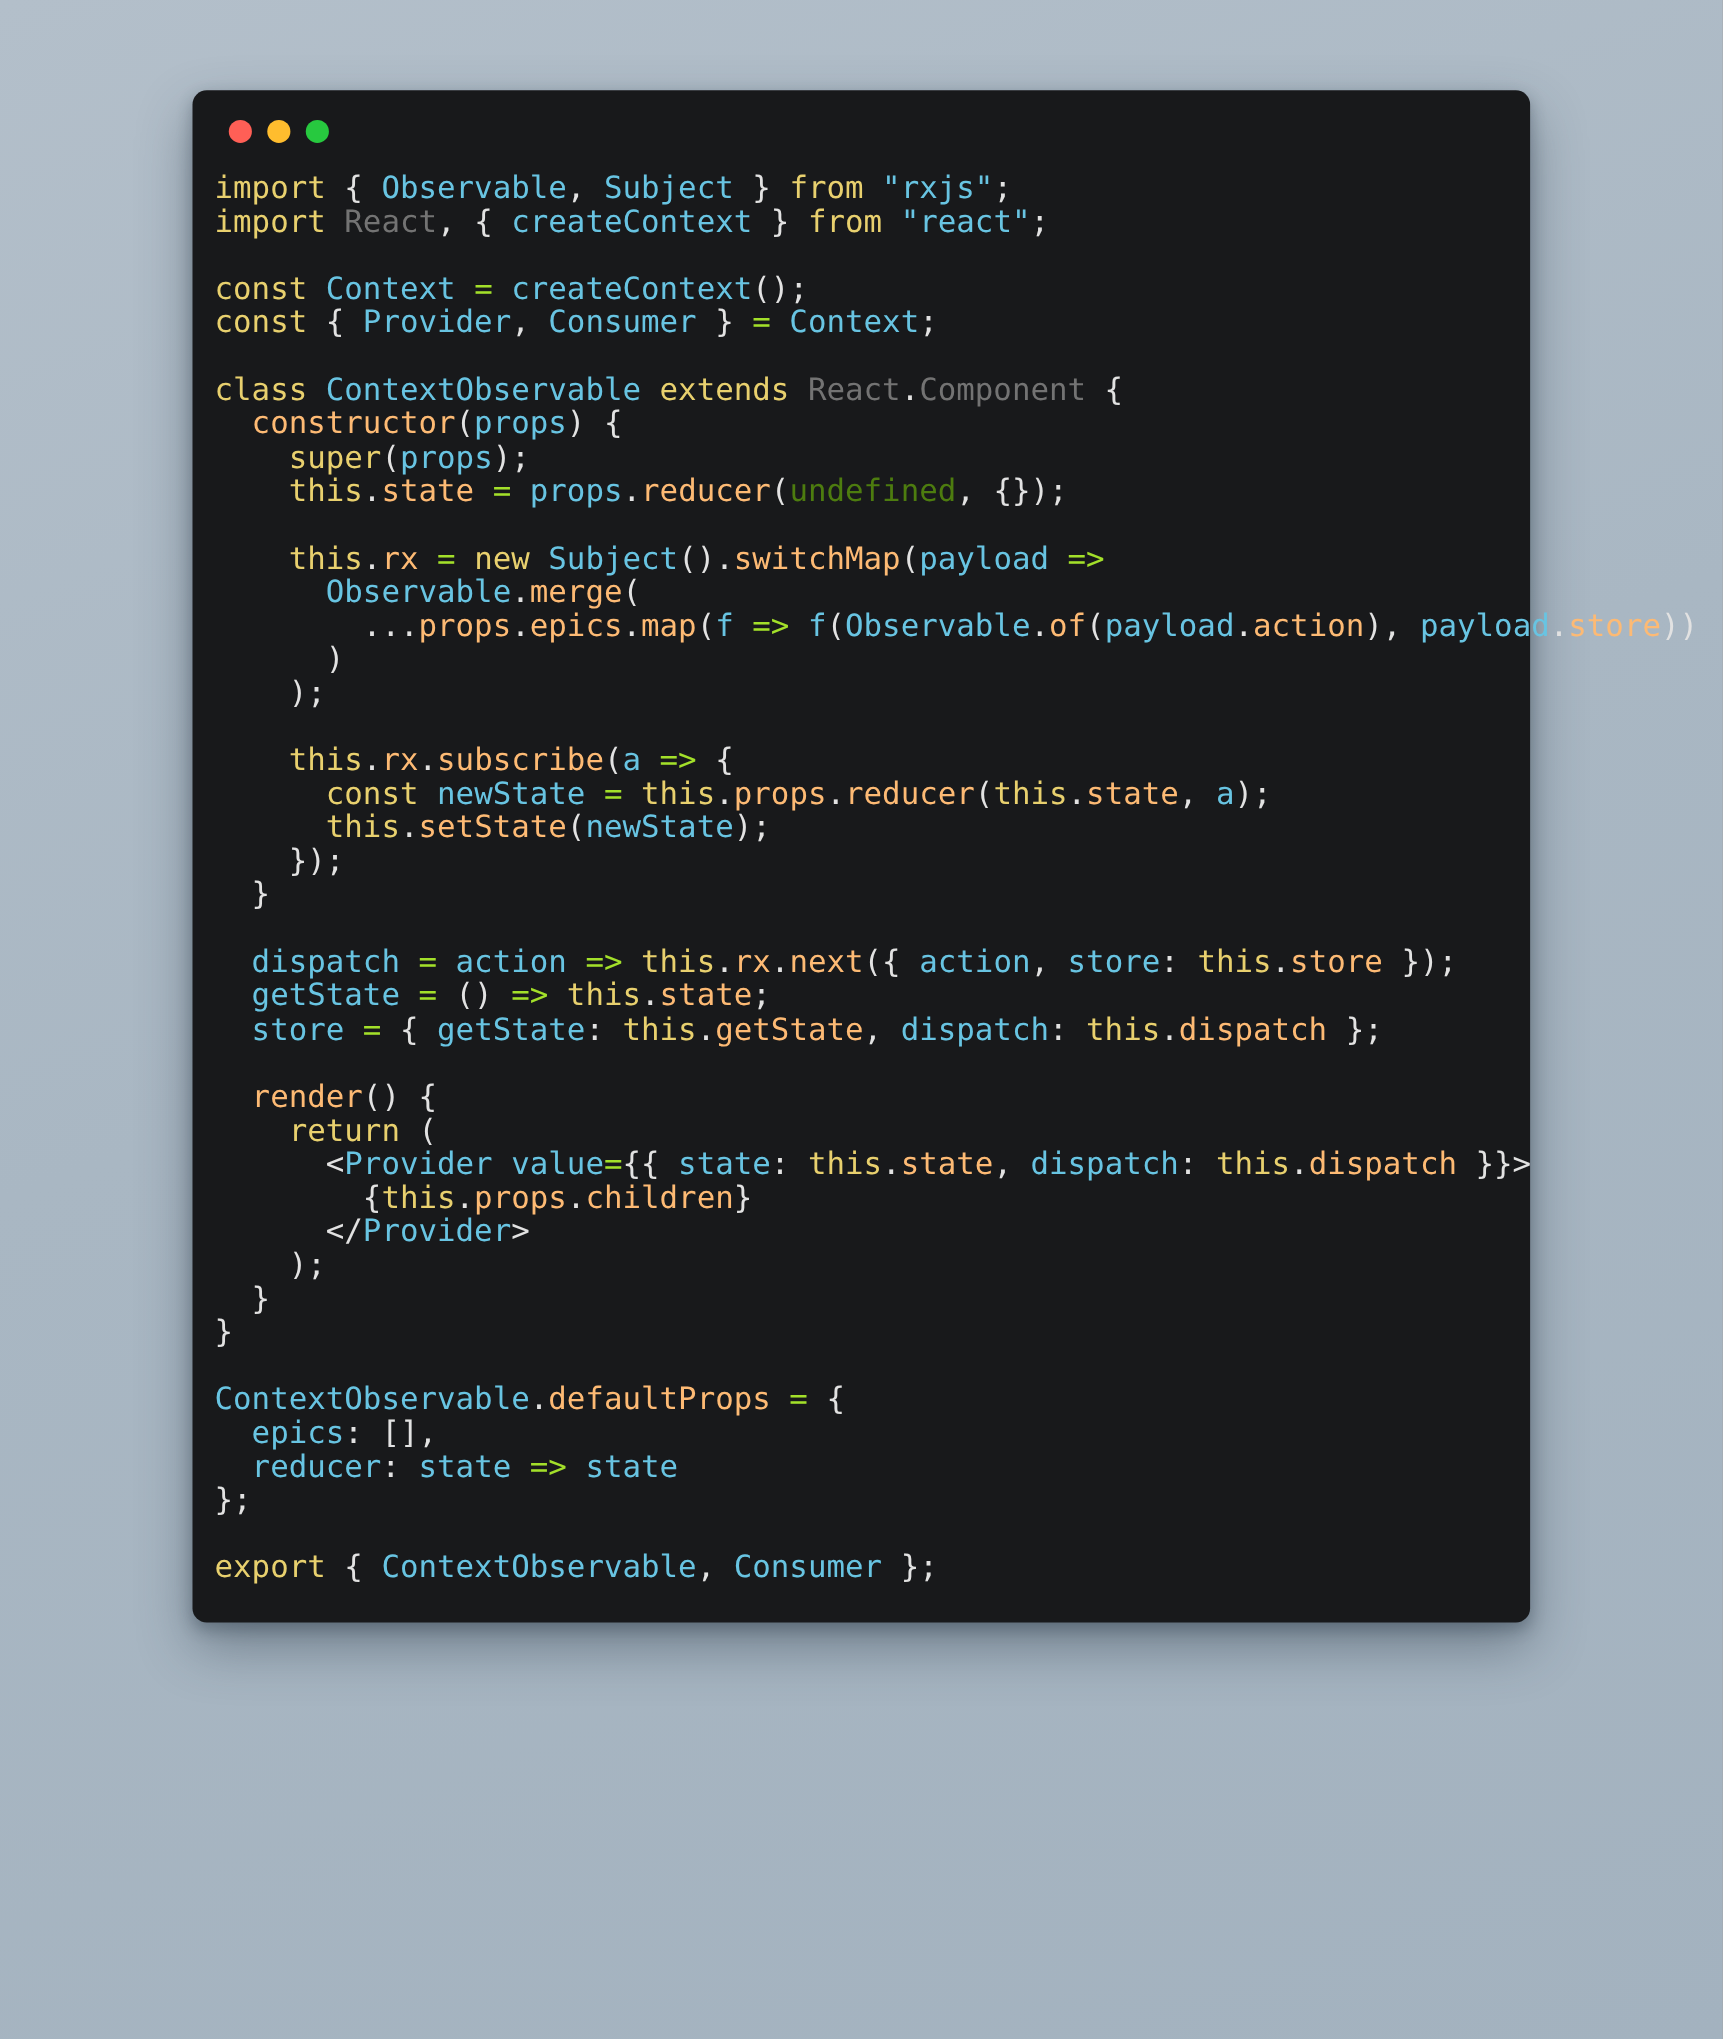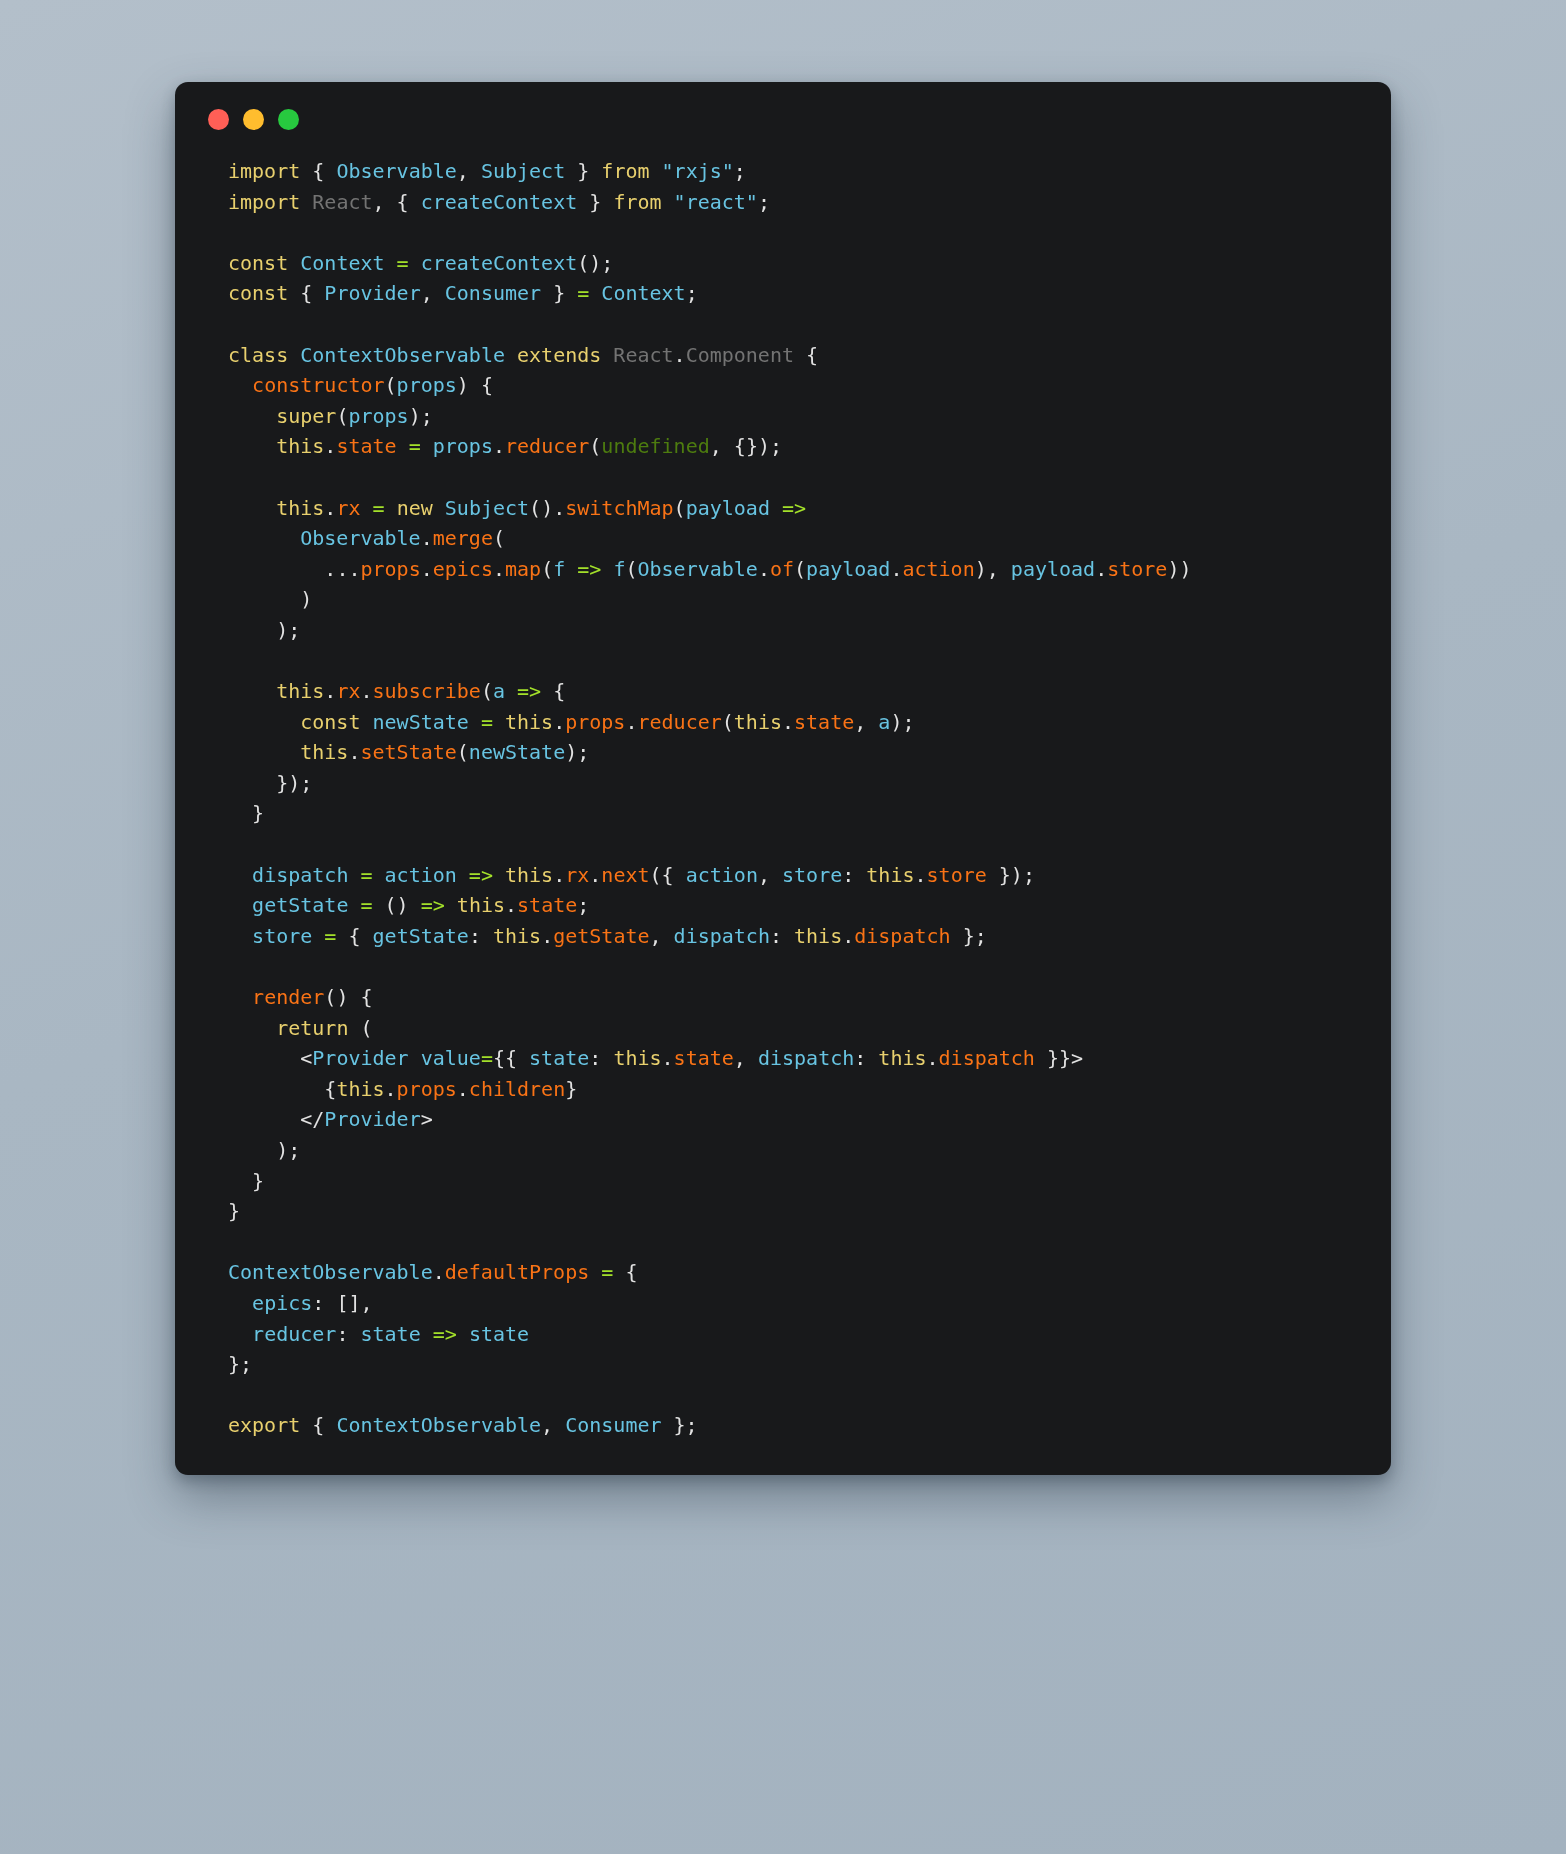--- a/index.html
+++ b/index.html
@@ -49,37 +49,37 @@
     height: 21px;
     border-radius: 50%;
     margin-right: 14px;
     display: inline-block;
   }
   .dot-close   { background: #ff5f56; }
   .dot-minimize{ background: #ffbd2e; }
   .dot-zoom    { background: #27c93f; }
 
   .code {
-    padding: 0 34px 0 53px;
+    padding: 0 34px 0 20px;
     font-family: "DejaVu Sans Mono", monospace;
-    font-size: 20px;
+    font-size: 28px;
     line-height: 30.6px;
     white-space: pre;
     color: #e2e2e2;
     letter-spacing: 0px;
     tab-size: 2;
   }
 
   .code .ln { display: block; min-height: 30.6px; }
 
   
   .kw   { color: #e8d06e; }   
   .id   { color: #68c4e2; }   
   .str  { color: #68c4e2; }
-  .prop { color: #f97316; }   
+  .prop { color: #fdba74; }   
   .op   { color: #a3e02a; }   
   .pun  { color: #e2e2e2; }   
   .lit  { color: #4d7c0f; }   
   .grn  { color: #737373; }
 </style>
 </head>
 <body>
 
 <div class="page">
   <div class="window">

